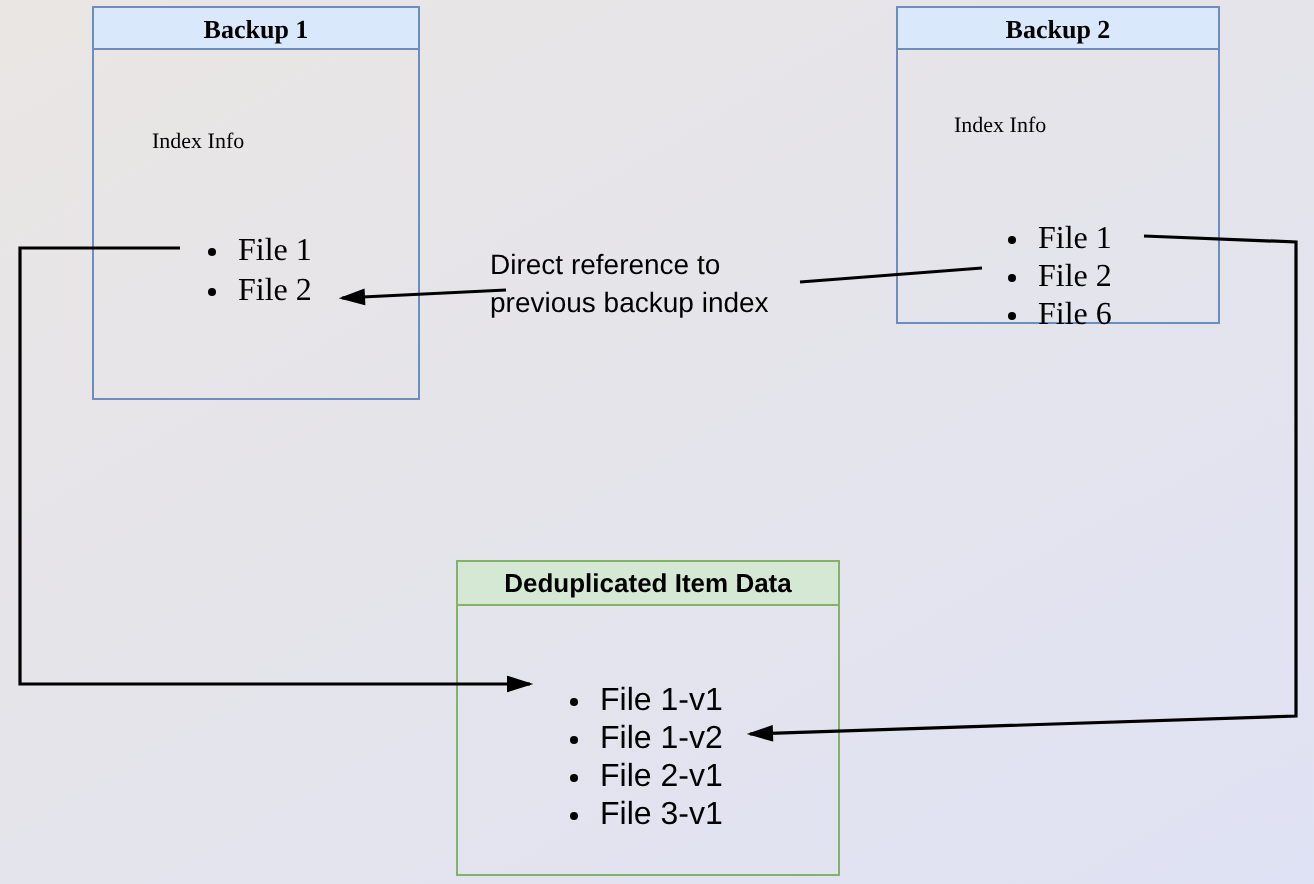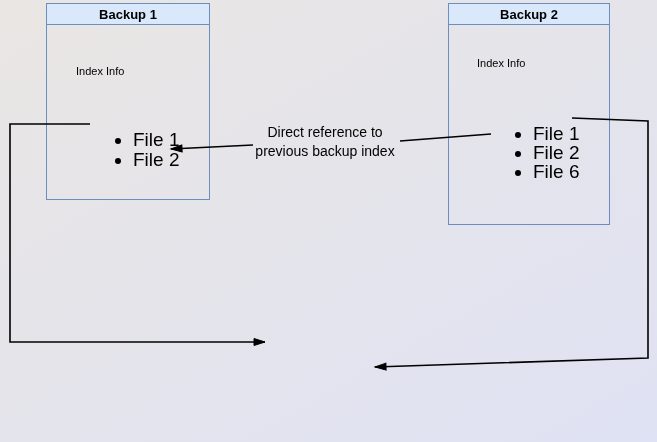--- a/index.html
+++ b/index.html
@@ -13,21 +13,21 @@
     width: 657px;
     height: 442px;
     overflow: hidden;
     background: linear-gradient(150deg, #e9e6e3 0%, #e5e4ea 45%, #dfe2f4 100%);
   }
   .box {
     position: absolute;
     box-sizing: border-box;
     background: transparent;
   }
-  .box.blue  { border: 1.5px solid #6c8ebf; }
+  .box.blue  { border: 1.5px solid #6c8ebf; font-family: Liberation Serif, serif; }
   .box.green { border: 1.5px solid #82b366; }
   .box-header {
     box-sizing: border-box;
     width: 100%;
     text-align: center;
     font-size: 13px;
     font-weight: bold;
     line-height: 21px;
     height: 21px;
     white-space: nowrap;
@@ -36,68 +36,77 @@
   .blue  .box-header { background: #dae8fc; border-bottom: 1.5px solid #6c8ebf; }
   .green .box-header { background: #d5e8d4; border-bottom: 1.5px solid #82b366; height: 22px; line-height: 22px; }
   .index-label {
     position: absolute;
     font-size: 11px;
     line-height: 20px;
     white-space: nowrap;
   }
   ul.file-list {
     position: absolute;
-    margin: 16px;
+    margin: 2px;
     padding: 0 0 0 18px;
     list-style: disc outside;
-    font-size: 19px;
+    font-size: 16px;
   }
   ul.file-list li { white-space: nowrap; }
   .lh20 li { line-height: 20px; }
   .lh19 li { line-height: 19px; }
   .arrow-layer {
     position: absolute;
     left: 0; top: 0;
     width: 657px; height: 442px;
     pointer-events: none;
   }
   .edge-label {
     position: absolute;
     left: 245px;
     top: 123px;
     width: 160px;
-    text-align: center;
+    text-align: left;
     font-size: 14px;
     line-height: 19px;
   }
 </style>
 </head>
 <body>
 
 <div class="canvas">
 
   <div class="box blue" style="left:46px; top:3px; width:164px; height:197px;">
     <div class="box-header">Backup 1</div>
     <div class="index-label" style="left:29px; top:57px;">Index Info</div>
     <ul class="file-list lh20" style="left:52px; top:110px;">
       <li>File 1</li>
       <li>File 2</li>
     </ul>
   </div>
 
-  <div class="box blue" style="left:448px; top:3px; width:162px; height:222px;">
+  <div class="box blue" style="left:448px; top:3px; width:162px; height:159px;">
     <div class="box-header">Backup 2</div>
     <div class="index-label" style="left:28px; top:49px;">Index Info</div>
     <ul class="file-list lh19" style="left:50px; top:104px;">
       <li>File 1</li>
       <li>File 2</li>
       <li>File 6</li>
     </ul>
   </div>
 
+  <div class="box green" style="left:228px; top:280px; width:192px; height:158px;">
+    <div class="box-header">Deduplicated Item Data</div>
+    <ul class="file-list lh19" style="left:51px; top:58px;">
+      <li>File 1-v1</li>
+      <li>File 1-v2</li>
+      <li>File 2-v1</li>
+      <li>File 3-v1</li>
+    </ul>
+  </div>
 
   <svg class="arrow-layer" viewBox="0 0 657 442" xmlns="http://www.w3.org/2000/svg">
     <defs>
       <marker id="arrowhead" markerUnits="userSpaceOnUse" markerWidth="14" markerHeight="10" refX="12" refY="5" orient="auto">
         <path d="M1,1.5 L12,5 L1,8.5 Z" fill="#000000" stroke="#000000" stroke-width="1"></path>
       </marker>
     </defs>
 
     <path d="M 90 124 L 10 124 L 10 342 L 265 342" fill="none" stroke="#000000" stroke-width="1.6" marker-end="url(#arrowhead)"></path>
 

